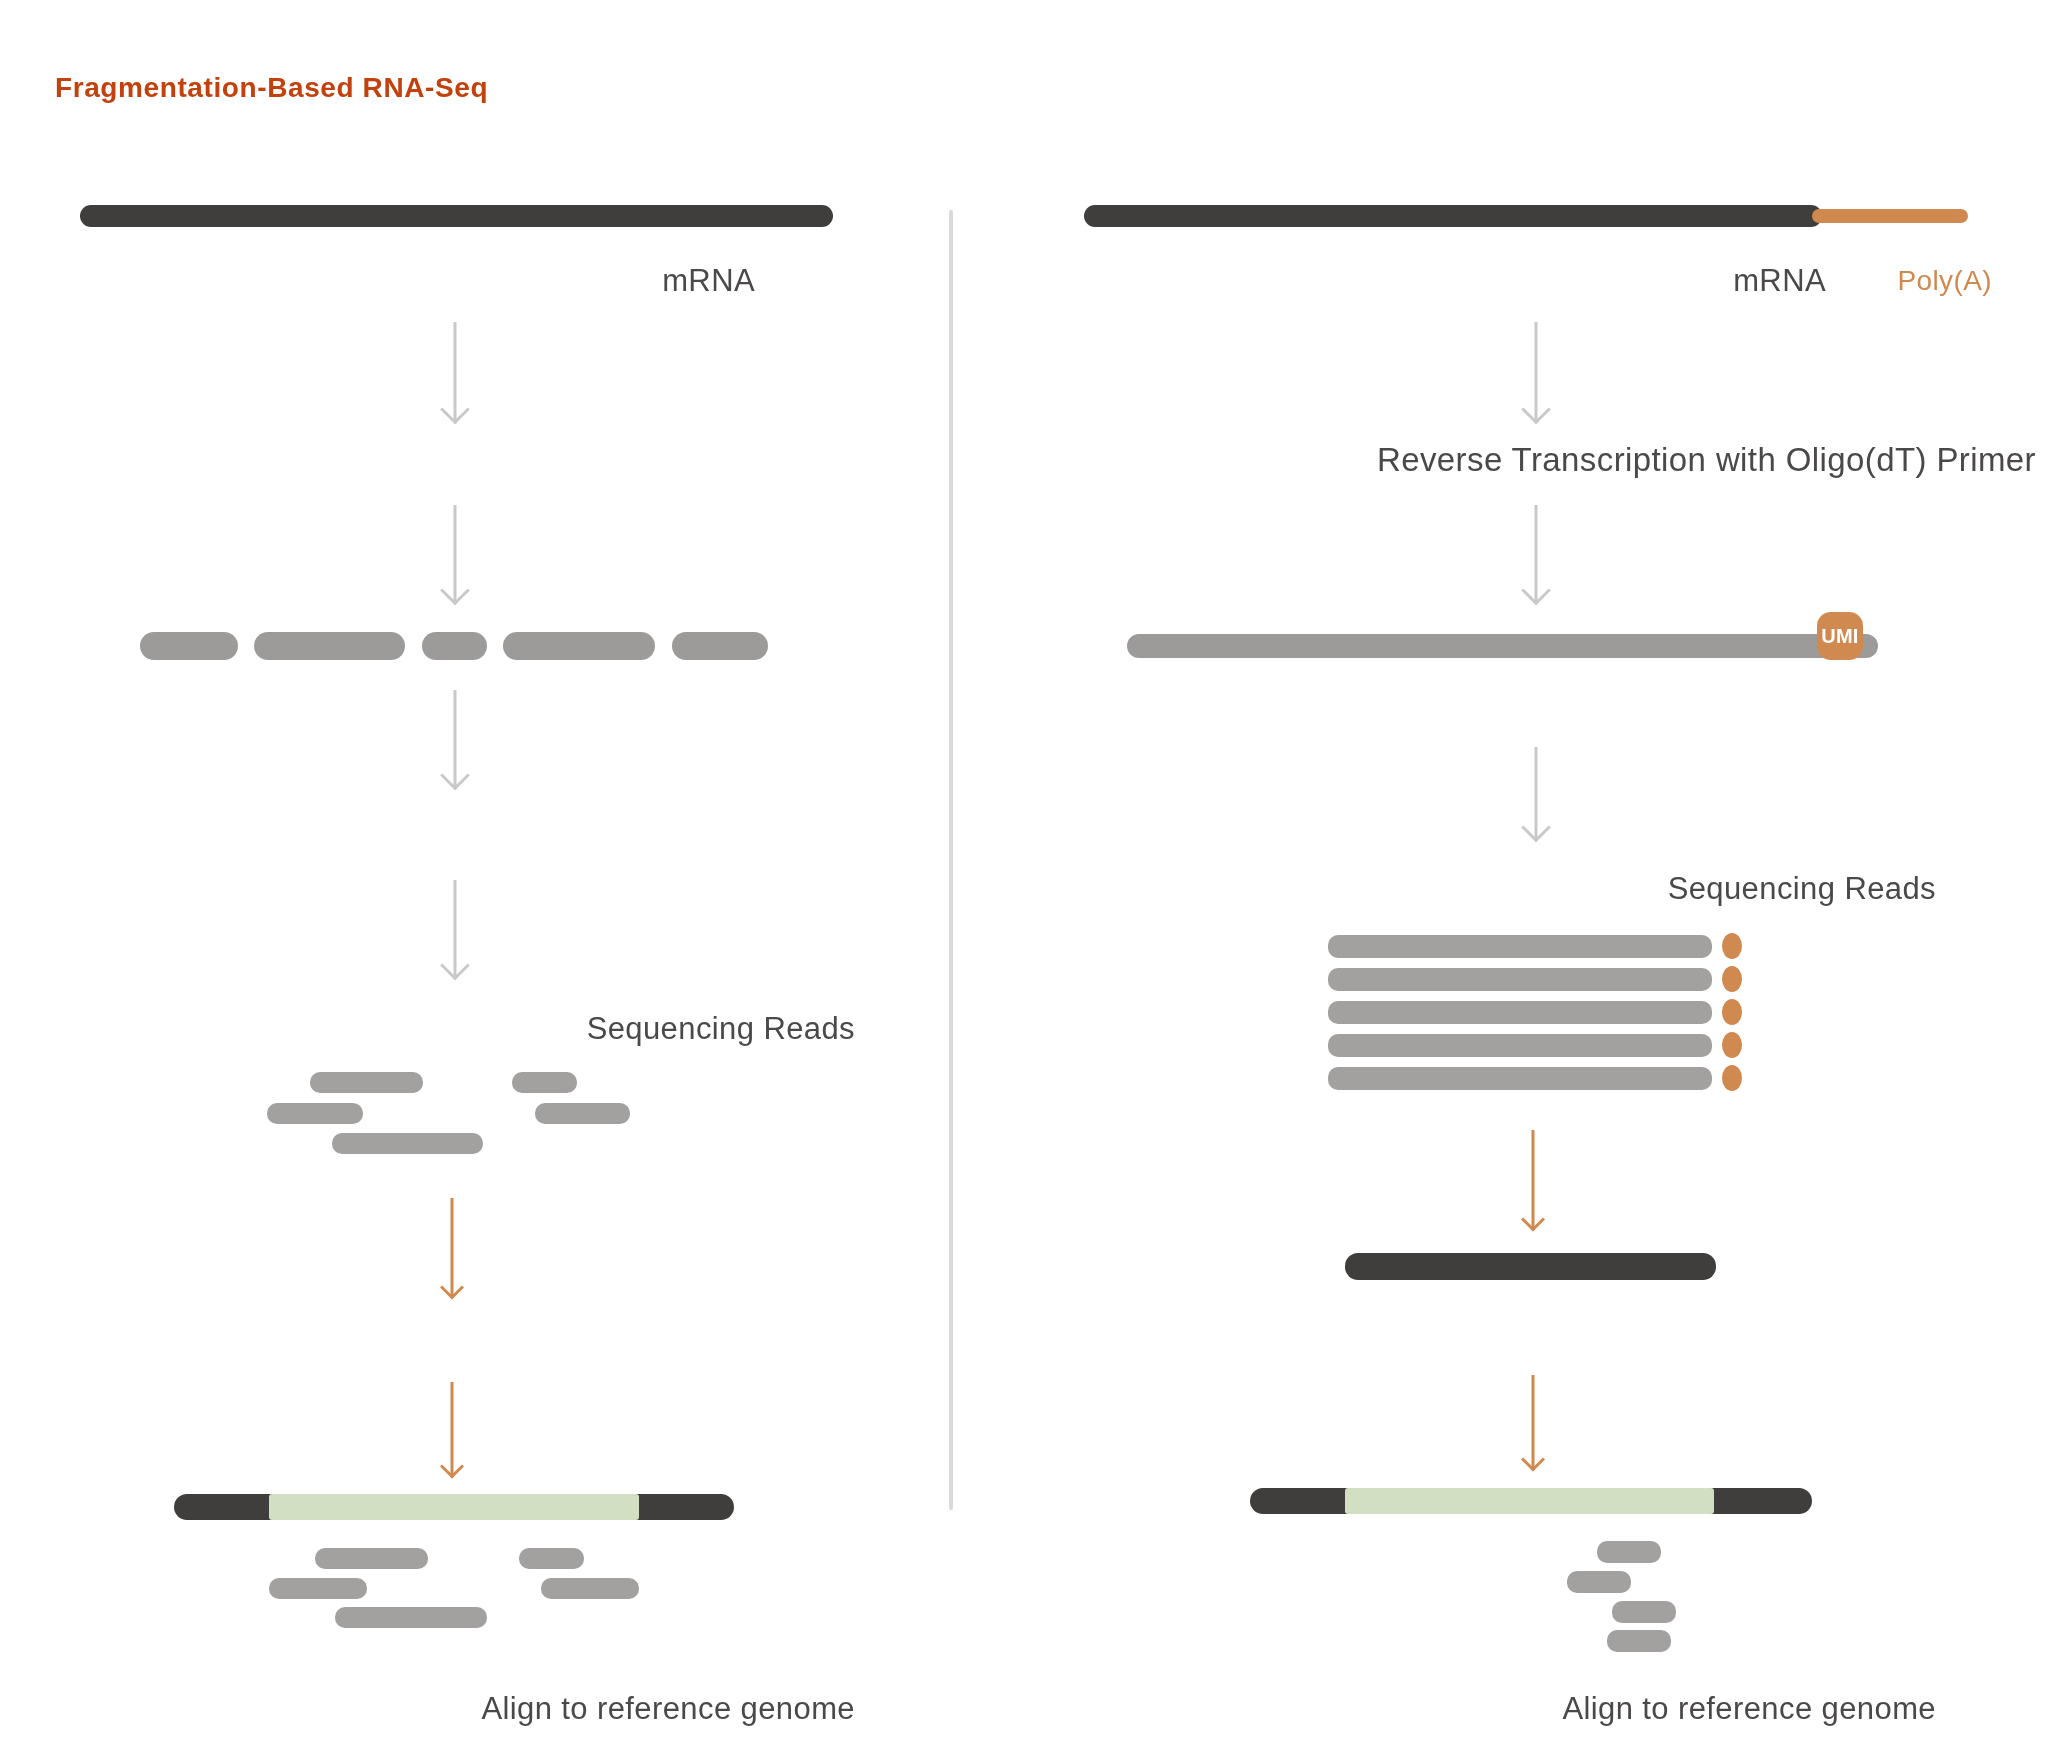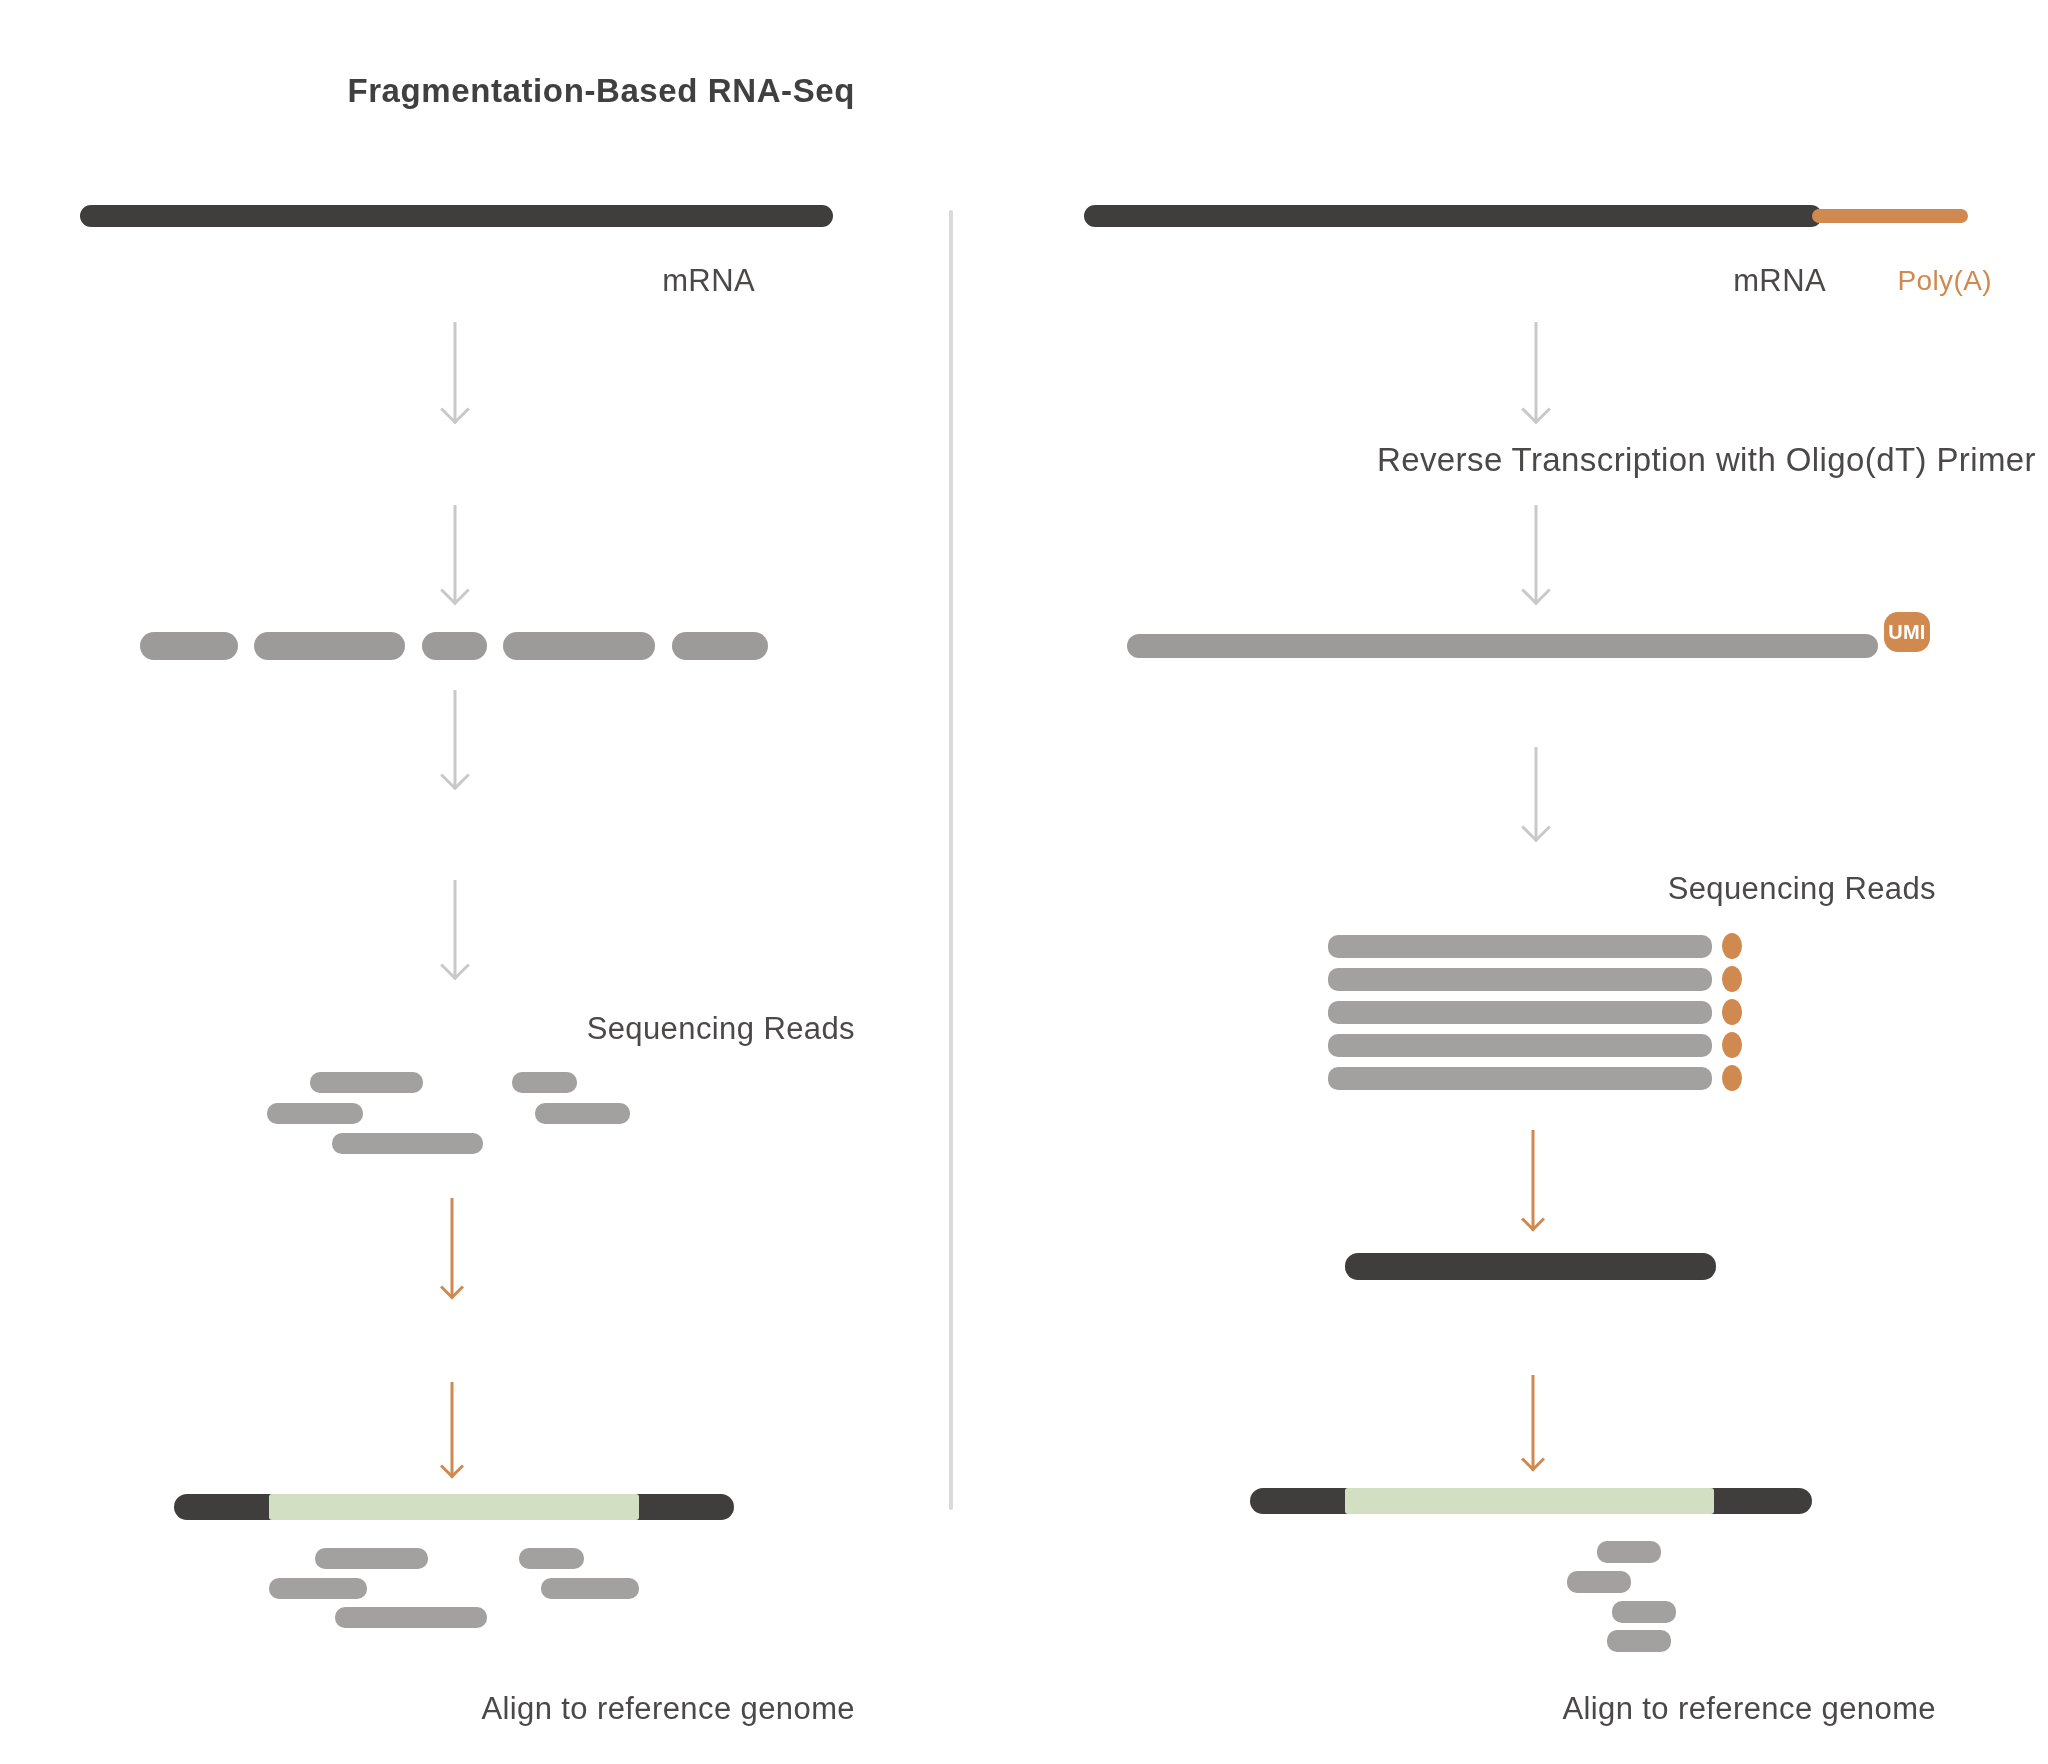--- a/index.html
+++ b/index.html
@@ -9,21 +9,21 @@
   }
   html,body{margin:0;padding:0;}
   body{
     width:2048px;height:1764px;background:var(--background);
     font-family:"Liberation Sans","DejaVu Sans",sans-serif;
     color:var(--text);
   }
   .canvas{position:relative;width:2048px;height:1764px;overflow:hidden;}
   .divider{position:absolute;left:949px;top:210px;width:4px;height:1300px;background:var(--divider);border-radius:2px;}
   .label{position:absolute;text-align:right;font-size:31px;font-weight:500;letter-spacing:.4px;color:var(--text);line-height:1.2;}
-  .title{position:absolute;text-align:right;font-size:33px;font-weight:600;letter-spacing:.6px;color:#404040;}
+  .title{position:absolute;text-align:left;font-size:28px;font-weight:600;letter-spacing:.6px;color:#c2410c;}
   .bar{position:absolute;background:var(--dark);border-radius:12px;}
   .bar.gray{background:var(--gray);}
   .frag{position:absolute;height:28px;background:var(--gray);border-radius:14px;}
   .read{position:absolute;height:21px;background:var(--read-gray);border-radius:10px;}
   .green-seg{position:absolute;top:0;height:100%;background:var(--green);border-radius:3px;}
   .polya-tail{position:absolute;background:var(--orange);border-radius:8px;}
   .orange-text{color:var(--orange);font-weight:500;}
   .umi-badge{position:absolute;background:var(--orange);border-radius:14px;color:#ffffff;
     font-size:20px;font-weight:600;display:flex;align-items:center;justify-content:center;letter-spacing:.2px;}
   .arrow{position:absolute;width:44px;}
@@ -124,21 +124,21 @@
   </div>
 
   <div class="label" style="left:1036px;top:440px;width:1000px;font-size:33px;">Reverse Transcription with Oligo(dT) Primer</div>
 
   <div class="arrow" style="left:1514px;top:505px;height:98px;">
     <div class="stem"></div>
       <div class="head"></div>
   </div>
 
   <div class="bar gray" style="left:1127px;top:634px;width:751px;height:24px;"></div>
-  <div class="umi-badge" style="left:1884px;top:612px;width:46px;height:40px;">UMI</div>
+  <div class="umi-badge" style="left:1817px;top:612px;width:46px;height:48px;">UMI</div>
 
   <div class="arrow" style="left:1514px;top:747px;height:93px;">
     <div class="stem"></div>
       <div class="head"></div>
   </div>
 
   <div class="label" style="left:1136px;top:870px;width:800px;">Sequencing Reads</div>
 
   <div>
     <div class="read" style="left:1328px;top:935px;width:384px;height:23px;"></div>

